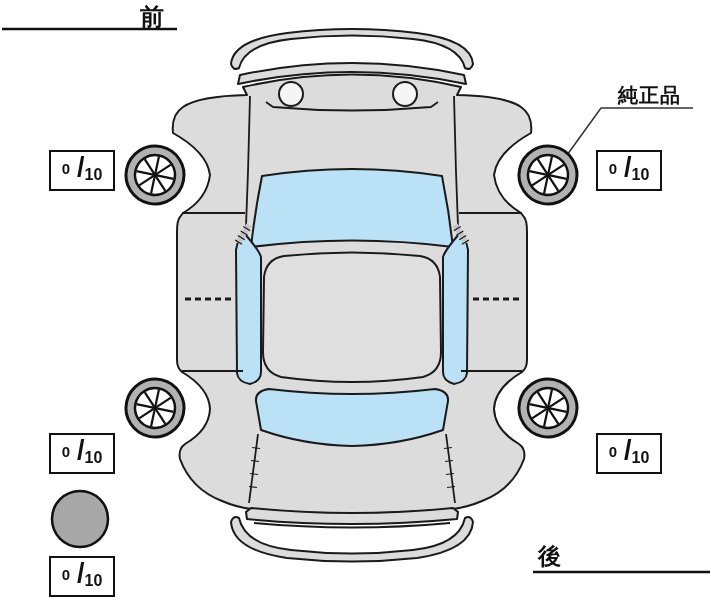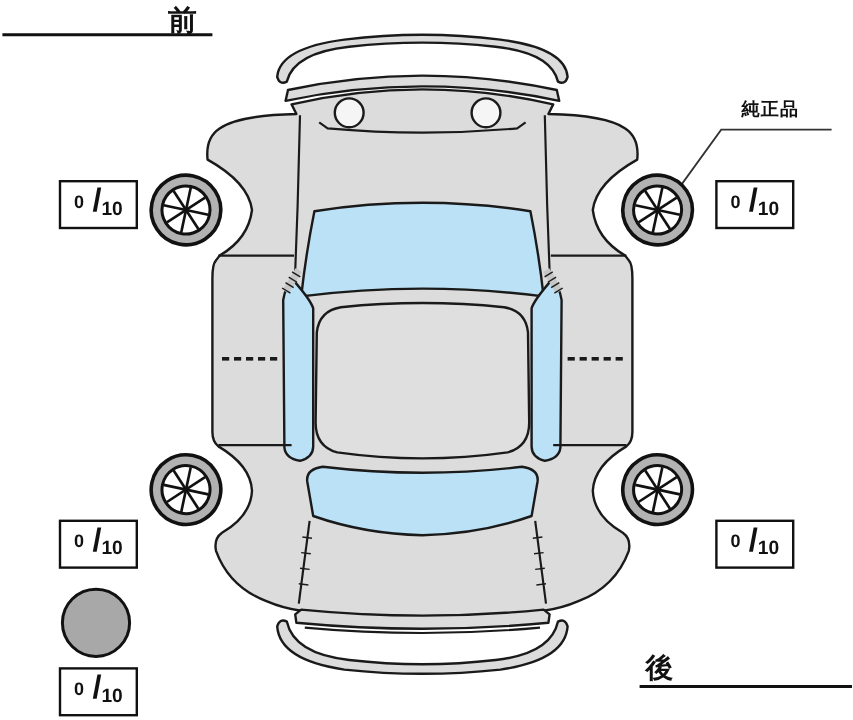--- a/index.html
+++ b/index.html
@@ -13,21 +13,21 @@
   .car-svg{position:absolute;left:0;top:0;}
   .jp-label{
     position:absolute;
     color:#111;
     font-weight:bold;
     font-family:"Liberation Sans", sans-serif;
     white-space:nowrap;
   }
   .front-label{left:140px;top:1px;font-size:24px;}
   .rear-label{left:538px;top:541px;font-size:23px;}
-  .genuine-label{left:618px;top:82px;font-size:15px;letter-spacing:1px;}
+  .genuine-label{left:618px;top:82px;font-size:20px;letter-spacing:1px;}
   .score{
     position:absolute;
     width:62px;height:37px;
     background:#ffffff;
     border:2px solid #111;
     display:flex;
     align-items:center;
     justify-content:center;
     color:#111;
   }

